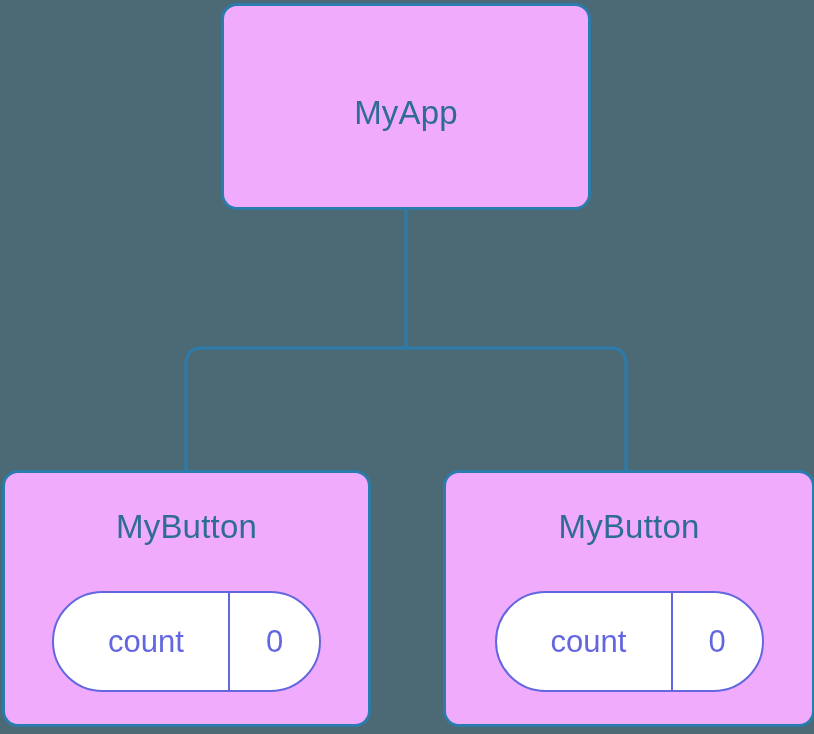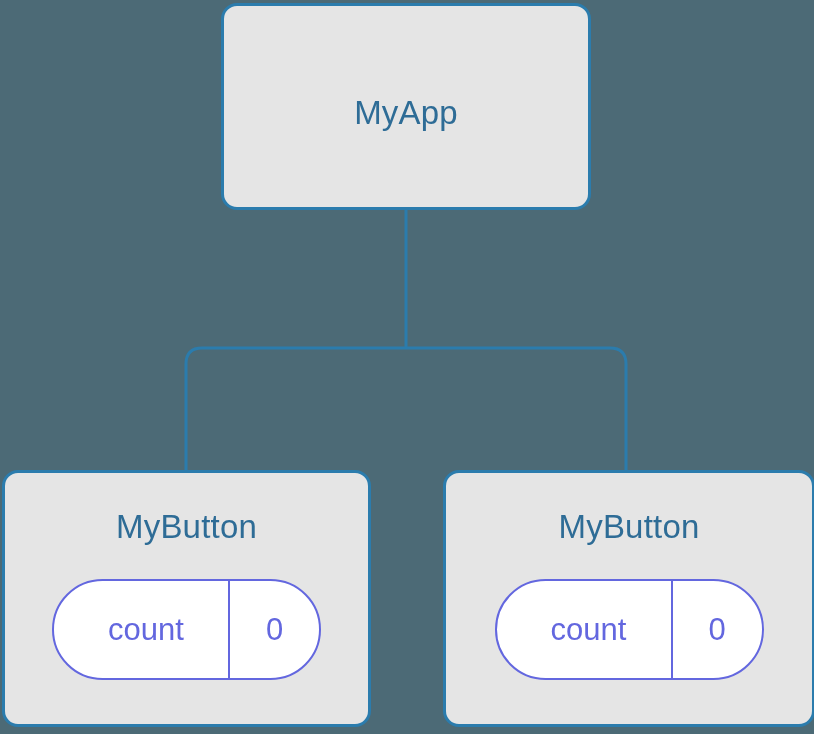--- a/index.html
+++ b/index.html
@@ -28,21 +28,21 @@
     left: 0;
     top: 0;
     width: 814px;
     height: 734px;
     pointer-events: none;
   }
 
   
   .node {
     position: absolute;
-    background: #e5e5e5;
+    background: #f0abfc;
     border: 3px solid #2b7cad;
     border-radius: 14px;
     box-sizing: border-box;
   }
   .node-root {
     left: 221px;
     top: 3px;
     width: 370px;
     height: 207px;
     border-radius: 16px;
@@ -79,21 +79,21 @@
   .node-left .node-title,
   .node-right .node-title {
     top: 35px;
   }
 
   
   .pill-wrap {
     position: absolute;
     left: 0;
     right: 0;
-    top: 106px;
+    top: 118px;
     display: flex;
     justify-content: center;
   }
   .pill {
     display: flex;
     align-items: stretch;
     height: 101px;
     border: 2px solid #6367df;
     border-radius: 52px;
     background: #ffffff;

